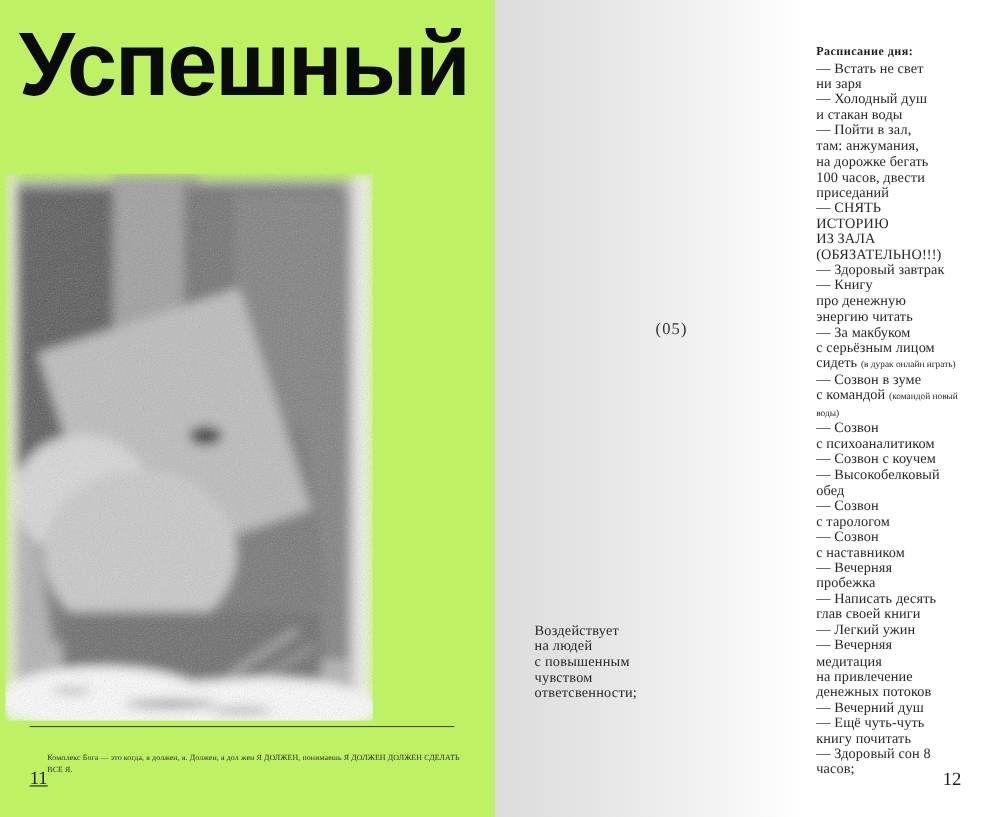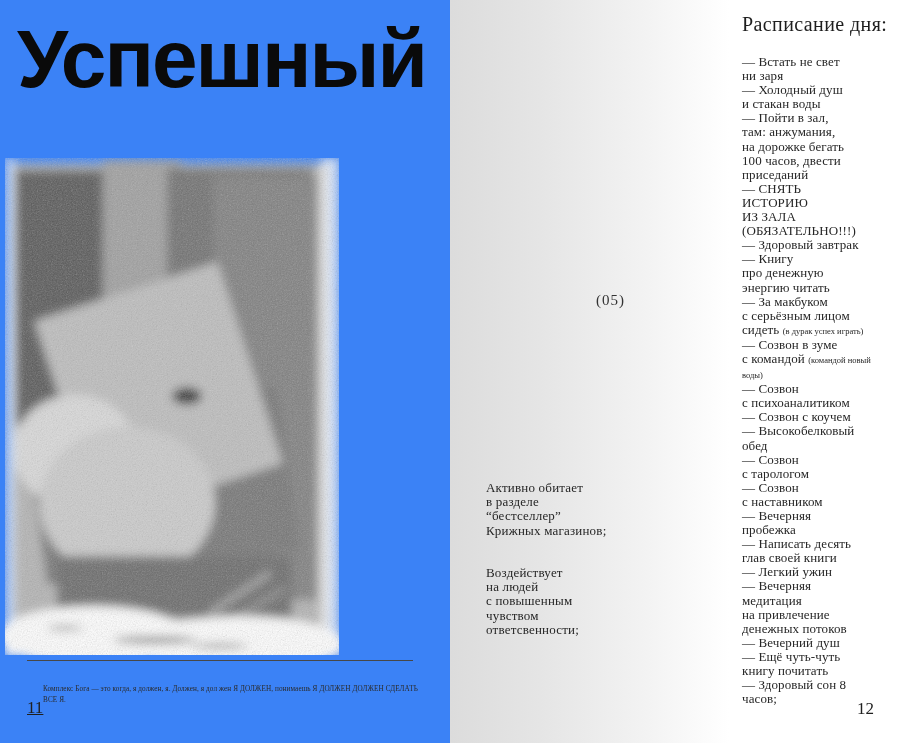--- a/index.html
+++ b/index.html
@@ -1,21 +1,21 @@
 <!DOCTYPE html>
 <html><head>
 <meta charset="utf-8">
 <style>
   html,body{margin:0;padding:0;}
   body{
     width:900px;height:743px;position:relative;background:#ffffff;overflow:hidden;
     font-family:"Liberation Serif","DejaVu Serif",serif;
   }
   .page{position:absolute;top:0;height:743px;}
-  .page-left{left:0;width:450px;background:#3b82f6;}
+  .page-left{left:0;width:450px;background:#bef264;}
   .page-right{
     left:450px;width:450px;
     background:linear-gradient(90deg,#dcdcdc 0%,#e5e5e5 20%,#f3f3f3 44%,#ffffff 62%);
   }
   .title-line{
     position:absolute;z-index:3;
     font-family:"Liberation Sans","DejaVu Sans",sans-serif;
     font-weight:bold;font-size:82px;line-height:1;letter-spacing:-2px;color:#0a0a0a;
     white-space:nowrap;
   }
@@ -34,22 +34,22 @@
   .marker{position:absolute;left:146px;top:292px;font-size:15px;letter-spacing:1px;color:#333;}
   .note{
     position:absolute;left:36px;width:180px;
     font-size:13px;line-height:14.2px;letter-spacing:.2px;color:#262626;white-space:pre-line;
     margin:0;
   }
   .note-1{top:481px;}
   .note-2{top:566px;}
   .note-3{top:664px;}
   .sched-head{
-    position:absolute;left:292px;top:13px;margin:0;
-    font-size:20px;font-weight:normal;letter-spacing:.4px;color:#1e1e1e;
+    position:absolute;left:292px;top:41px;margin:0;
+    font-size:11px;font-weight:bold;letter-spacing:.4px;color:#1e1e1e;
   }
   .sched-list{
     position:absolute;left:292px;top:55px;width:162px;
     font-size:13px;letter-spacing:.1px;color:#262626;
   }
   .sched-line{line-height:14.1px;white-space:nowrap;}
   .sched-small{font-size:8.5px;letter-spacing:0;}
 </style>
 </head>
 <body>
@@ -97,24 +97,20 @@
 
   <div class="rule"></div>
   <p class="caption" style="margin:16px;">Комплекс Бога — это когда, я должен, я. Должен, я дол жен Я ДОЛЖЕН, понимаешь Я ДОЛЖЕН ДОЛЖЕН СДЕЛАТЬ
 ВСЕ Я.</p>
   <div class="pageno pn-left">11</div>
 </section>
 
 <section class="page page-right">
   <div class="marker">(05)</div>
 
-  <p class="note note-1">Активно обитает
-в разделе
-“бестселлер”
-Крижных магазинов;</p>
   <p class="note note-2">Воздействует
 на людей
 с повышенным
 чувством
 ответсвенности;</p>
 
   <h2 class="sched-head">Расписание дня:</h2>
   <div class="sched-list">
       <div class="sched-line">— Встать не свет</div>
       <div class="sched-line">ни заря</div>
@@ -128,21 +124,21 @@
       <div class="sched-line">— СНЯТЬ</div>
       <div class="sched-line">ИСТОРИЮ</div>
       <div class="sched-line">ИЗ ЗАЛА</div>
       <div class="sched-line">(ОБЯЗАТЕЛЬНО!!!)</div>
       <div class="sched-line">— Здоровый завтрак</div>
       <div class="sched-line">— Книгу</div>
       <div class="sched-line">про денежную</div>
       <div class="sched-line">энергию читать</div>
       <div class="sched-line">— За макбуком</div>
       <div class="sched-line">с серьёзным лицом</div>
-      <div class="sched-line">сидеть <span class="sched-small">(в дурак успех играть)</span></div>
+      <div class="sched-line">сидеть <span class="sched-small">(в дурак онлайн играть)</span></div>
       <div class="sched-line">— Созвон в зуме</div>
       <div class="sched-line">с командой <span class="sched-small">(командой новый</span></div>
       <div class="sched-line"><span class="sched-small">воды)</span></div>
       <div class="sched-line">— Созвон</div>
       <div class="sched-line">с психоаналитиком</div>
       <div class="sched-line">— Созвон с коучем</div>
       <div class="sched-line">— Высокобелковый</div>
       <div class="sched-line">обед</div>
       <div class="sched-line">— Созвон</div>
       <div class="sched-line">с тарологом</div>

